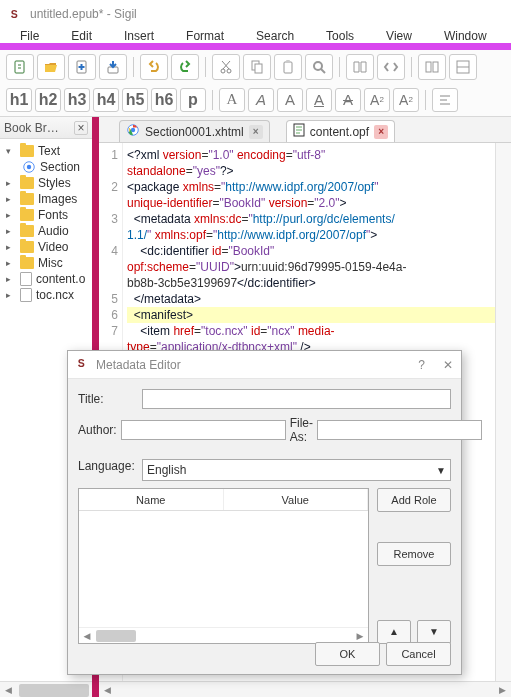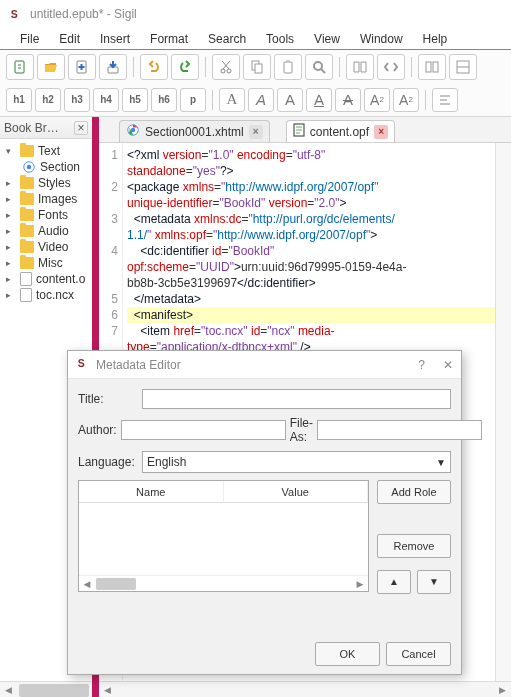--- a/index.html
+++ b/index.html
@@ -1,25 +1,25 @@
 <!DOCTYPE html>
 <html><head>
 <meta charset="utf-8">
 <style>
 *{box-sizing:border-box;margin:0;padding:0;font-family:"Segoe UI",Tahoma,sans-serif;font-size:12px;}
 body{background:#fff;width:511px;height:697px;overflow:hidden;position:relative;color:#333;}
 .titlebar{height:28px;display:flex;align-items:center;padding:0 8px;background:#fff;}
 .t-icon{width:16px;height:16px;margin-right:6px;display:flex;align-items:center;justify-content:center;}
 .t-icon svg{width:14px;height:14px;}
 .title{color:#888;font-size:12px;}
-.menubar{height:22px;display:flex;align-items:center;padding:0 12px;gap:4px;border-bottom:1px solid #d946ef;}
+.menubar{height:22px;display:flex;align-items:center;padding:0 12px;gap:16px;border-bottom:7px solid #d946ef;}
 .menuitem{padding:2px 8px;color:#333;cursor:default;}
 .toolbars{border-bottom:1px solid #d8d8d8;background:#fbfbfb;}
 .toolbar{display:flex;align-items:center;height:33px;padding:0 6px;gap:3px;}
-.tbtn{width:28px;height:26px;border:1px solid #ccc;border-radius:3px;background:#fff;display:flex;align-items:center;justify-content:center;color:#777;font-size:10px;}
+.tbtn{width:28px;height:26px;border:1px solid #ccc;border-radius:3px;background:#fff;display:flex;align-items:center;justify-content:center;color:#777;font-size:16px;}
 .tbtn.small{width:26px;height:24px;}
 .tbtn svg{width:16px;height:16px;}
 .sep{width:1px;height:20px;background:#ccc;margin:0 3px;}
 .workspace{display:flex;height:calc(100% - 116px);}
 .sidebar{width:99px;border-right:7px solid #be185d;display:flex;flex-direction:column;background:#fff;}
 .sb-head{height:22px;background:linear-gradient(#f8f8f8,#ececec);border-bottom:1px solid #d8d8d8;display:flex;align-items:center;padding:0 4px;font-size:11px;color:#555;justify-content:space-between;}
 .sb-head .x{width:14px;height:14px;display:flex;align-items:center;justify-content:center;border:1px solid #ccc;border-radius:2px;}
 .tree{padding:4px 2px;flex:1;overflow:hidden;}
 .tree-item{display:flex;align-items:center;padding:1px 2px;gap:4px;white-space:nowrap;}
 .tree-item.lvl1{padding-left:4px;}
@@ -47,24 +47,24 @@
 .t-url{color:#06a;}
 .dialog{position:absolute;left:67px;top:350px;width:395px;height:325px;background:#f1f1f1;border:1px solid #aaa;box-shadow:3px 3px 10px rgba(0,0,0,0.25);}
 .d-title{height:28px;display:flex;align-items:center;padding:0 8px;background:#fff;border-bottom:1px solid #e6e6e6;justify-content:space-between;}
 .d-title-l{display:flex;align-items:center;gap:6px;color:#888;}
 .d-title-r{display:flex;gap:18px;color:#888;}
 .d-form{padding:10px;}
 .form-row{display:flex;align-items:center;margin-bottom:7px;gap:4px;}
 .form-row label{width:60px;color:#333;}
 .form-row input[type=text]{flex:1;height:20px;border:1px solid #aaa;background:#fff;padding:0 4px;}
 .form-row .small{width:48px;}
-.select-wrap{flex:1;height:22px;border:1px solid #aaa;background:#fff;display:flex;align-items:center;padding:0 4px;justify-content:space-between;}
+.select-wrap{flex:1;height:22px;border:1px solid #aaa;background:#fff;display:flex;align-items:center;padding:0 4px;justify-content:space-between;margin-top:8px;}
 .select-wrap .arrow{font-size:10px;}
 .midpanel{display:flex;gap:8px;margin-top:4px;}
-.listbox{flex:1;height:112px;border:1px solid #aaa;background:#fff;display:flex;flex-direction:column;}
+.listbox{flex:1;height:156px;border:1px solid #aaa;background:#fff;display:flex;flex-direction:column;}
 .list-head{height:22px;border-bottom:1px solid #ddd;display:flex;}
 .list-head div{flex:1;text-align:center;line-height:22px;color:#333;font-size:11px;border-right:1px solid #eee;}
 .list-body{flex:1;}
 .list-foot{height:16px;border-top:1px solid #eee;display:flex;align-items:center;}
 .list-foot .track{flex:1;height:14px;}
 .list-foot .thumb{width:40px;height:12px;background:#ccc;border-radius:2px;margin:1px;}
 .sidebtns{width:74px;display:flex;flex-direction:column;gap:6px;}
 .sb-space{height:18px;}
 .btn{height:24px;border:1px solid #aaa;background:#f7f7f7;border-radius:2px;text-align:center;line-height:22px;color:#333;font-size:11px;}
 .arrow-row{display:flex;gap:6px;margin-top:auto;}

